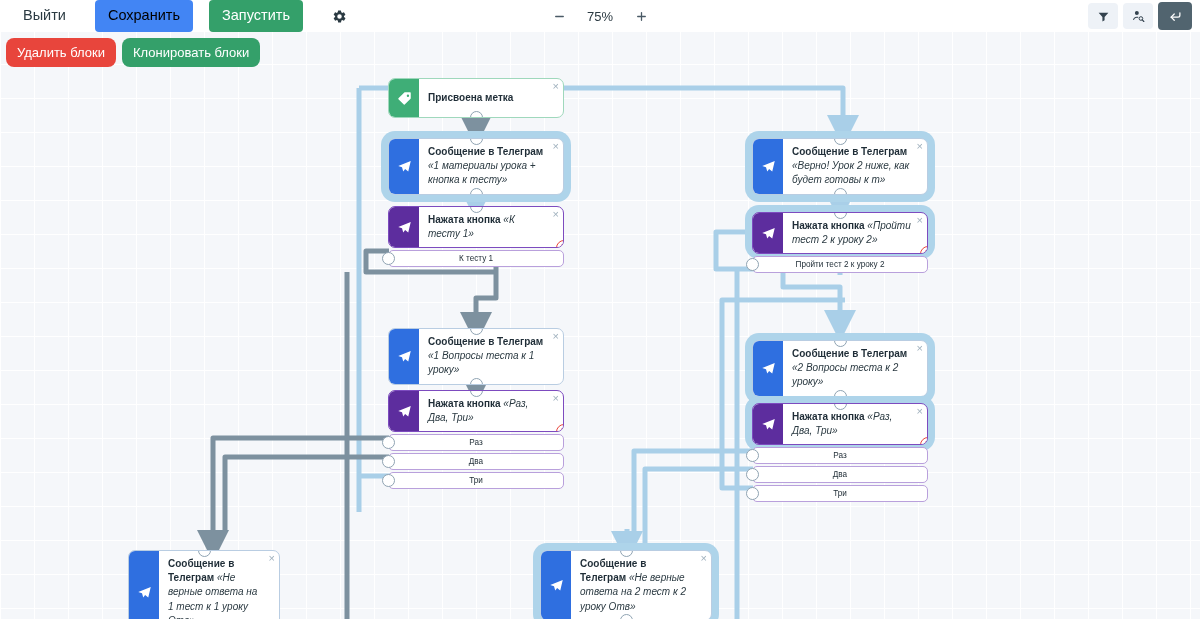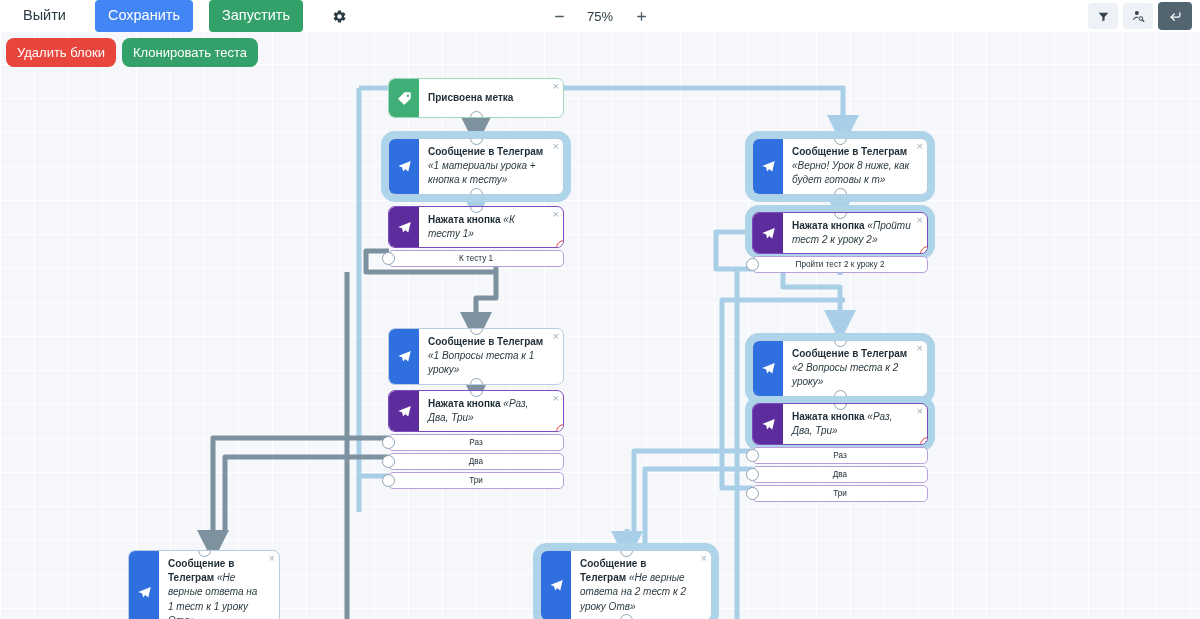--- a/index.html
+++ b/index.html
@@ -19,21 +19,21 @@
     z-index: 40;
   }
   .tb-left { display: flex; align-items: center; gap: 16px; padding-left: 10px; }
   .tb-btn {
     border: none; border-radius: 4px;
     font-family: "Liberation Sans", sans-serif;
     font-size: 14.5px; line-height: 1;
     padding: 8px 13px 9px; cursor: pointer; white-space: nowrap;
   }
   .tb-exit   { background: #ffffff; color: #2b3a42; }
-  .tb-save   { background: #4285f4; color: #ffffff; }
+  .tb-save   { background: #4285f4; color: #000000; }
   .tb-run    { background: #34a06a; color: #ffffff; }
   .tb-gear {
     width: 26px; height: 26px; margin-left: 8px;
     background: #ffffff; border: none; cursor: pointer;
     display: flex; align-items: center; justify-content: center;
   }
   .tb-center {
     position: absolute; left: 0; right: 0; top: 0; height: 32px;
     display: flex; align-items: center; justify-content: center; gap: 14px;
     pointer-events: none;
@@ -205,21 +205,21 @@
       <svg width="15" height="15" viewBox="0 0 24 24" fill="none" stroke="#ffffff" stroke-width="2" stroke-linecap="round" stroke-linejoin="round">
         <polyline points="10,8 5,13 10,18"></polyline>
           <path d="M5 13h11a3 3 0 0 0 3-3V6"></path>
       </svg>
     </button>
   </div>
 </div>
 
 <div id="subbar">
   <button class="sb-btn sb-del">Удалить блоки</button>
-  <button class="sb-btn sb-clone">Клонировать теста</button>
+  <button class="sb-btn sb-clone">Клонировать блоки</button>
 </div>
 
 <div id="canvas">
 
   <svg id="wires" viewBox="0 0 1200 587">
     <defs>
       <marker id="ah-gray" markerWidth="7" markerHeight="7" refX="3.2" refY="3.2" orient="auto">
         <path d="M0 0 L6.4 3.2 L0 6.4 z" fill="#7d919f"></path>
       </marker>
       <marker id="ah-blue" markerWidth="7" markerHeight="7" refX="3.2" refY="3.2" orient="auto">
@@ -388,21 +388,21 @@
   <div class="node" style="left:752px; top:106px; width:176px;">
     <div class="glow"></div>
     <div class="card blue">
       <div class="ic tg-blue">
         <svg width="15" height="15" viewBox="0 0 24 24" fill="#ffffff">
             <path d="M22 3L2 11l6 2 2 7 3-4 5 4 4-17z"></path>
           </svg>
       </div>
       <div class="body">
         <span class="txt"><b>Сообщение в Телеграм</b>
-        <i>«Верно! Урок 8 ниже, как будет готовы к т»</i></span>
+        <i>«Верно! Урок 2 ниже, как будет готовы к т»</i></span>
       </div>
       <span class="close-x">×</span>
       <span class="port top"></span>
       <span class="port bottom"></span>
     </div>
   </div>
 
   <div class="node" style="left:752px; top:180px; width:176px;">
     <div class="glow" style="bottom:14px;"></div>
     <div class="card purple">

